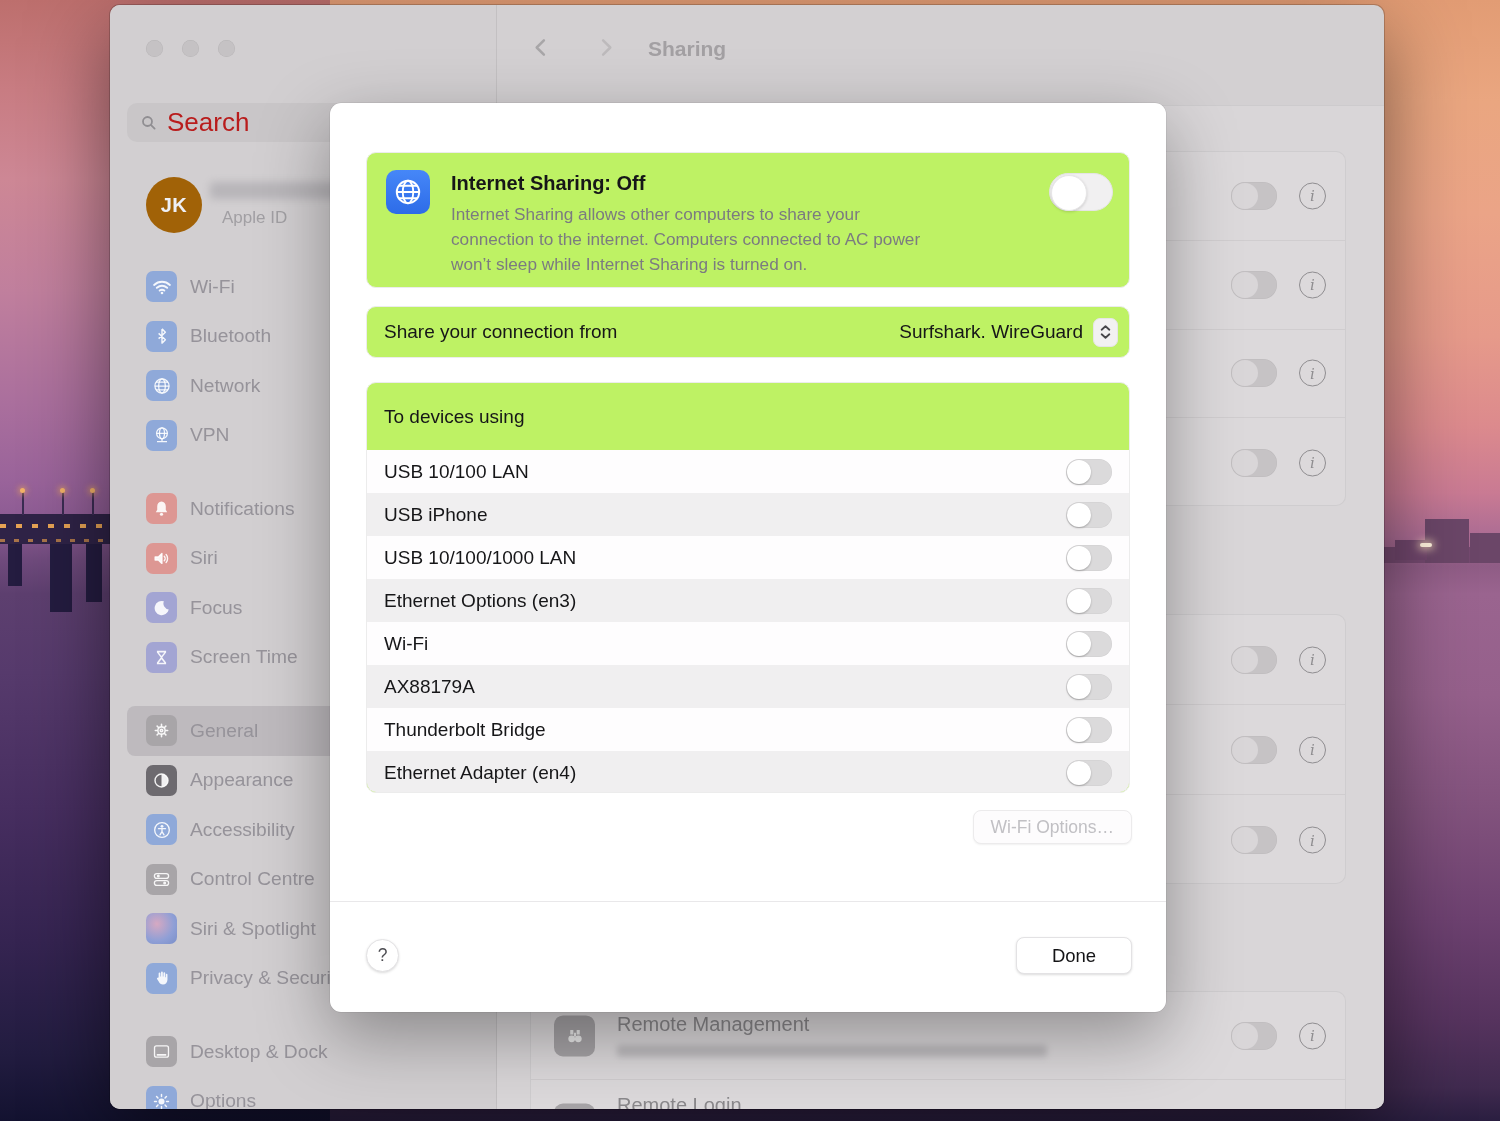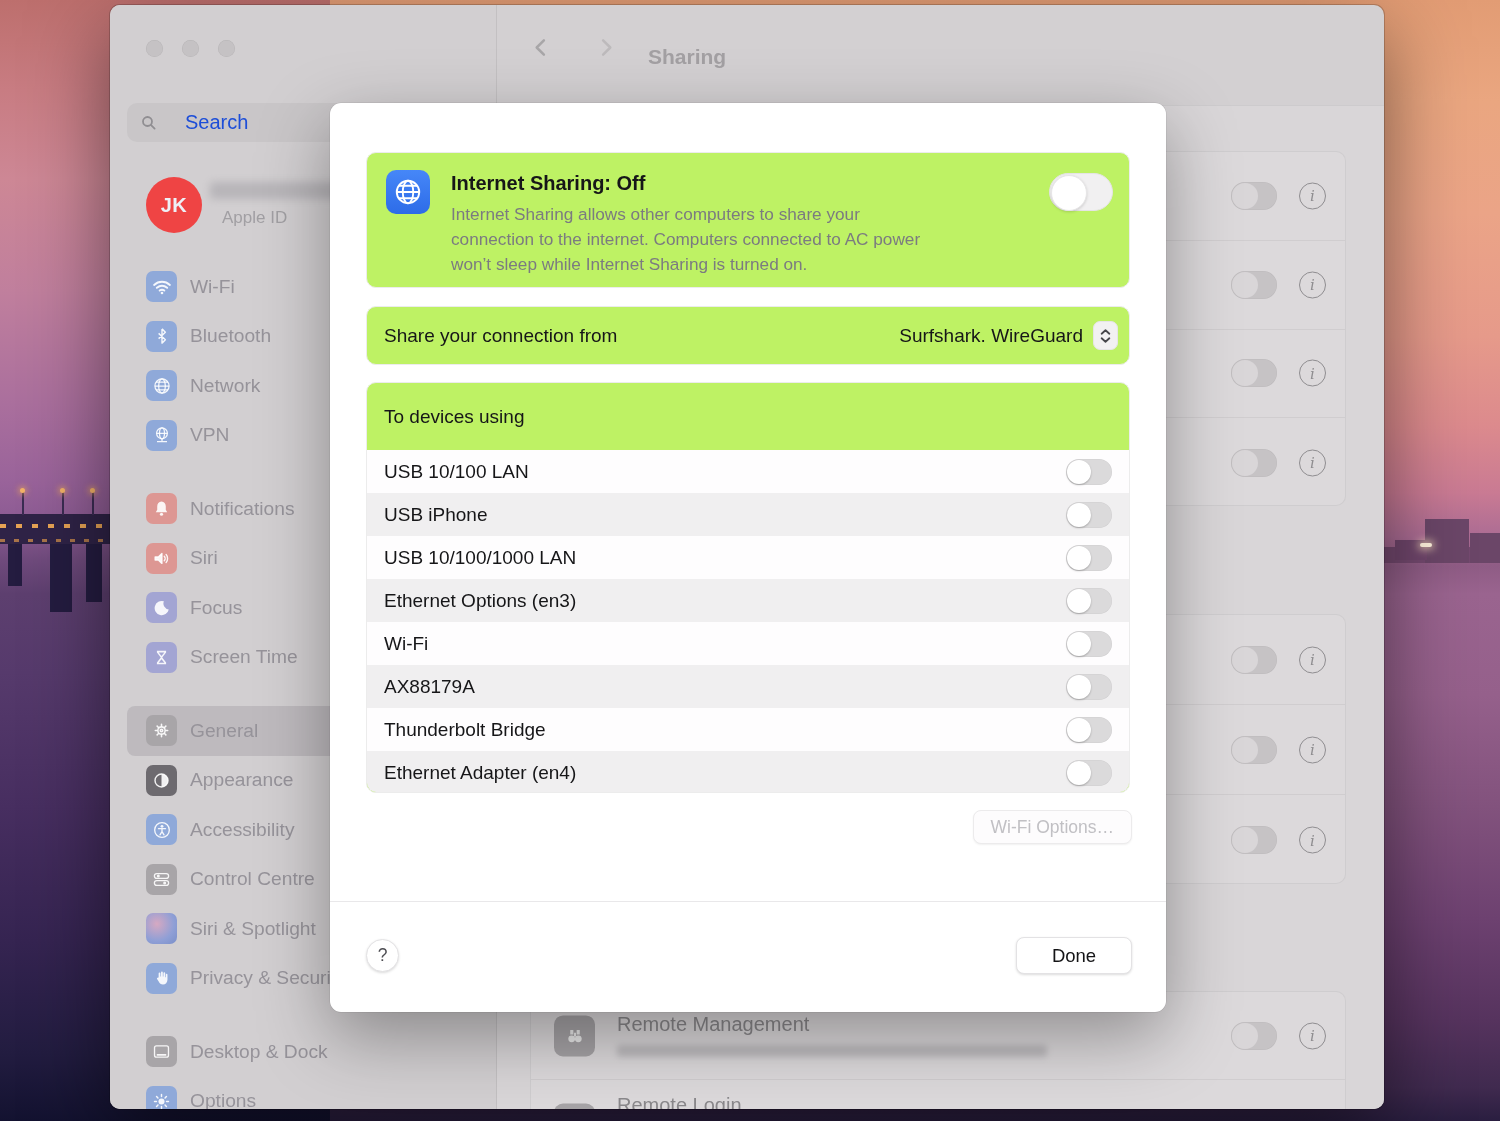--- a/index.html
+++ b/index.html
@@ -53,44 +53,44 @@
     box-shadow:0 30px 80px rgba(0,0,0,.5), 0 0 0 1px rgba(0,0,0,.18);
   }
   .sidebar { position:absolute; left:0; top:0; width:387px; height:100%;
     background:#d2cfd1; border-right:1px solid rgba(0,0,0,.07); }
   .traffic { position:absolute; top:35px; width:17px; height:17px; border-radius:50%;
     background:#c5c2c4; box-shadow:inset 0 0 0 .5px rgba(0,0,0,.08); }
   .tl1{left:36px} .tl2{left:72px} .tl3{left:108px}
   .search-field { position:absolute; left:17px; top:98px; width:346px; height:39px;
     border-radius:10px; background:#c9c6c8; display:flex; align-items:center; }
   .search-field svg { margin-left:13px; }
-  .search-ph { margin-left:27px; font-size:20px; color:#1d4ed8; }
+  .search-ph { margin-left:9px; font-size:26px; color:#b91c1c; }
   .avatar { position:absolute; left:36px; top:172px; width:56px; height:56px; border-radius:50%;
-    background:#ef4444; display:flex; align-items:center; justify-content:center;
+    background:#a16207; display:flex; align-items:center; justify-content:center;
     font-size:20px; font-weight:bold; color:#eef0f6; letter-spacing:.5px;text-align:center; }
   .name-blur { position:absolute; left:100px; top:177px; width:135px; height:17px;
     background:#97959c; opacity:.45; filter:blur(4px); border-radius:3px; }
   .appleid-label { position:absolute; left:112px; top:203px; font-size:17px; color:#a19fa3; }
 
   .nav { position:absolute; left:17px; top:257px; width:353px; }
   .nav-gap { height:24px; }
   .side-item { height:49.5px; display:flex; align-items:center; padding-left:19px; border-radius:8px; }
   .side-item.selected { background:rgba(118,116,121,.22); }
   .si-icon { width:31px; height:31px; border-radius:7px; display:flex; align-items:center;
     justify-content:center; flex:0 0 auto; }
   .si-label { margin-left:13px; font-size:19.2px; color:#96939a; white-space:nowrap; }
   .ic-blue{background:#8fa9d9} .ic-red{background:#dd9793} .ic-indigo{background:#a3a5d3}
   .ic-gray{background:#a8a5a8} .ic-dark{background:#6d6a6f}
   .ic-siri{background:radial-gradient(circle at 35% 35%, #d6a9c2, #8f9fd6 60%, #7a8fc9)}
   .glyph { color:rgba(255,255,255,.9); }
 
   .content { position:absolute; left:387px; top:0; right:0; height:100%; }
   .ch-back { position:absolute; left:33px; top:31px; }
   .ch-fwd  { position:absolute; left:97px; top:31px; }
-  .content-title { position:absolute; left:151px; top:32px; font-size:21px; font-weight:bold; color:#a3a0a3;margin-top:8px; }
+  .content-title { position:absolute; left:151px; top:32px; font-size:21px; font-weight:bold; color:#a3a0a3; }
   .content-body { position:absolute; left:0; right:0; top:100px; bottom:0; background:#d9d6d8;
     border-top:1px solid rgba(0,0,0,.05); }
   .bg-card { position:absolute; left:33px; width:816px; background:#dcd9db;
     border:1px solid rgba(0,0,0,.055); border-radius:10px; overflow:hidden; }
   .card-a { top:45px;  height:355px; }
   .card-b { top:508px; height:270px; }
   .card-c { top:885px; height:300px; }
   .bg-row { position:relative; border-bottom:1px solid rgba(0,0,0,.05); }
   .bg-row:last-child { border-bottom:none; }
   .row-88 { height:88.75px; } .row-90 { height:90px; } .row-svc { height:88px; }
@@ -122,21 +122,21 @@
     background:linear-gradient(180deg,#4687f8,#2d6ce8);
     display:flex; align-items:center; justify-content:center; }
   .m1-text { margin-left:21px; }
   .m1-title { font-size:20px; font-weight:600; color:#161618; margin:2px 0 7px; }
   .m1-desc { font-size:17.2px; color:#7b7b80; line-height:25px; max-width:485px; }
   .toggle-lg { margin-left:auto; margin-top:3px; position:relative; flex:0 0 auto;
     width:64px; height:38px; border-radius:19px; background:#f1f0f1; border:1px solid #e5e4e5; }
   .toggle-lg::before { content:""; position:absolute; left:1px; top:1px; width:34px; height:34px;
     border-radius:50%; background:#fff; border:1px solid #e7e6e7;
     box-shadow:0 1px 3px rgba(0,0,0,.15); }
-  .m-card2 { top:203px; height:59px; display:flex; align-items:center; padding:0 11px 0 17px; }
+  .m-card2 { top:203px; height:52px; display:flex; align-items:center; padding:0 11px 0 17px; }
   .m2-label { font-size:19px; color:#161618; }
   .m2-right { margin-left:auto; display:flex; align-items:center; }
   .m2-value { font-size:19px; color:#161618; margin-right:10px; }
   .stepper { width:25px; height:29px; border-radius:7px; background:#f2f1f2; border:1px solid #e6e5e6;
     display:flex; flex-direction:column; align-items:center; justify-content:center; gap:2px; }
   .m-card3 { top:279px; height:411px; overflow:hidden; }
   .m3-head { height:67px; display:flex; align-items:center; padding-left:17px;
     font-size:19px; color:#161618; }
   .m3-row { height:43px; display:flex; align-items:center; padding:0 17px;
     font-size:19px; color:#161618; background:#fefdfe; }

